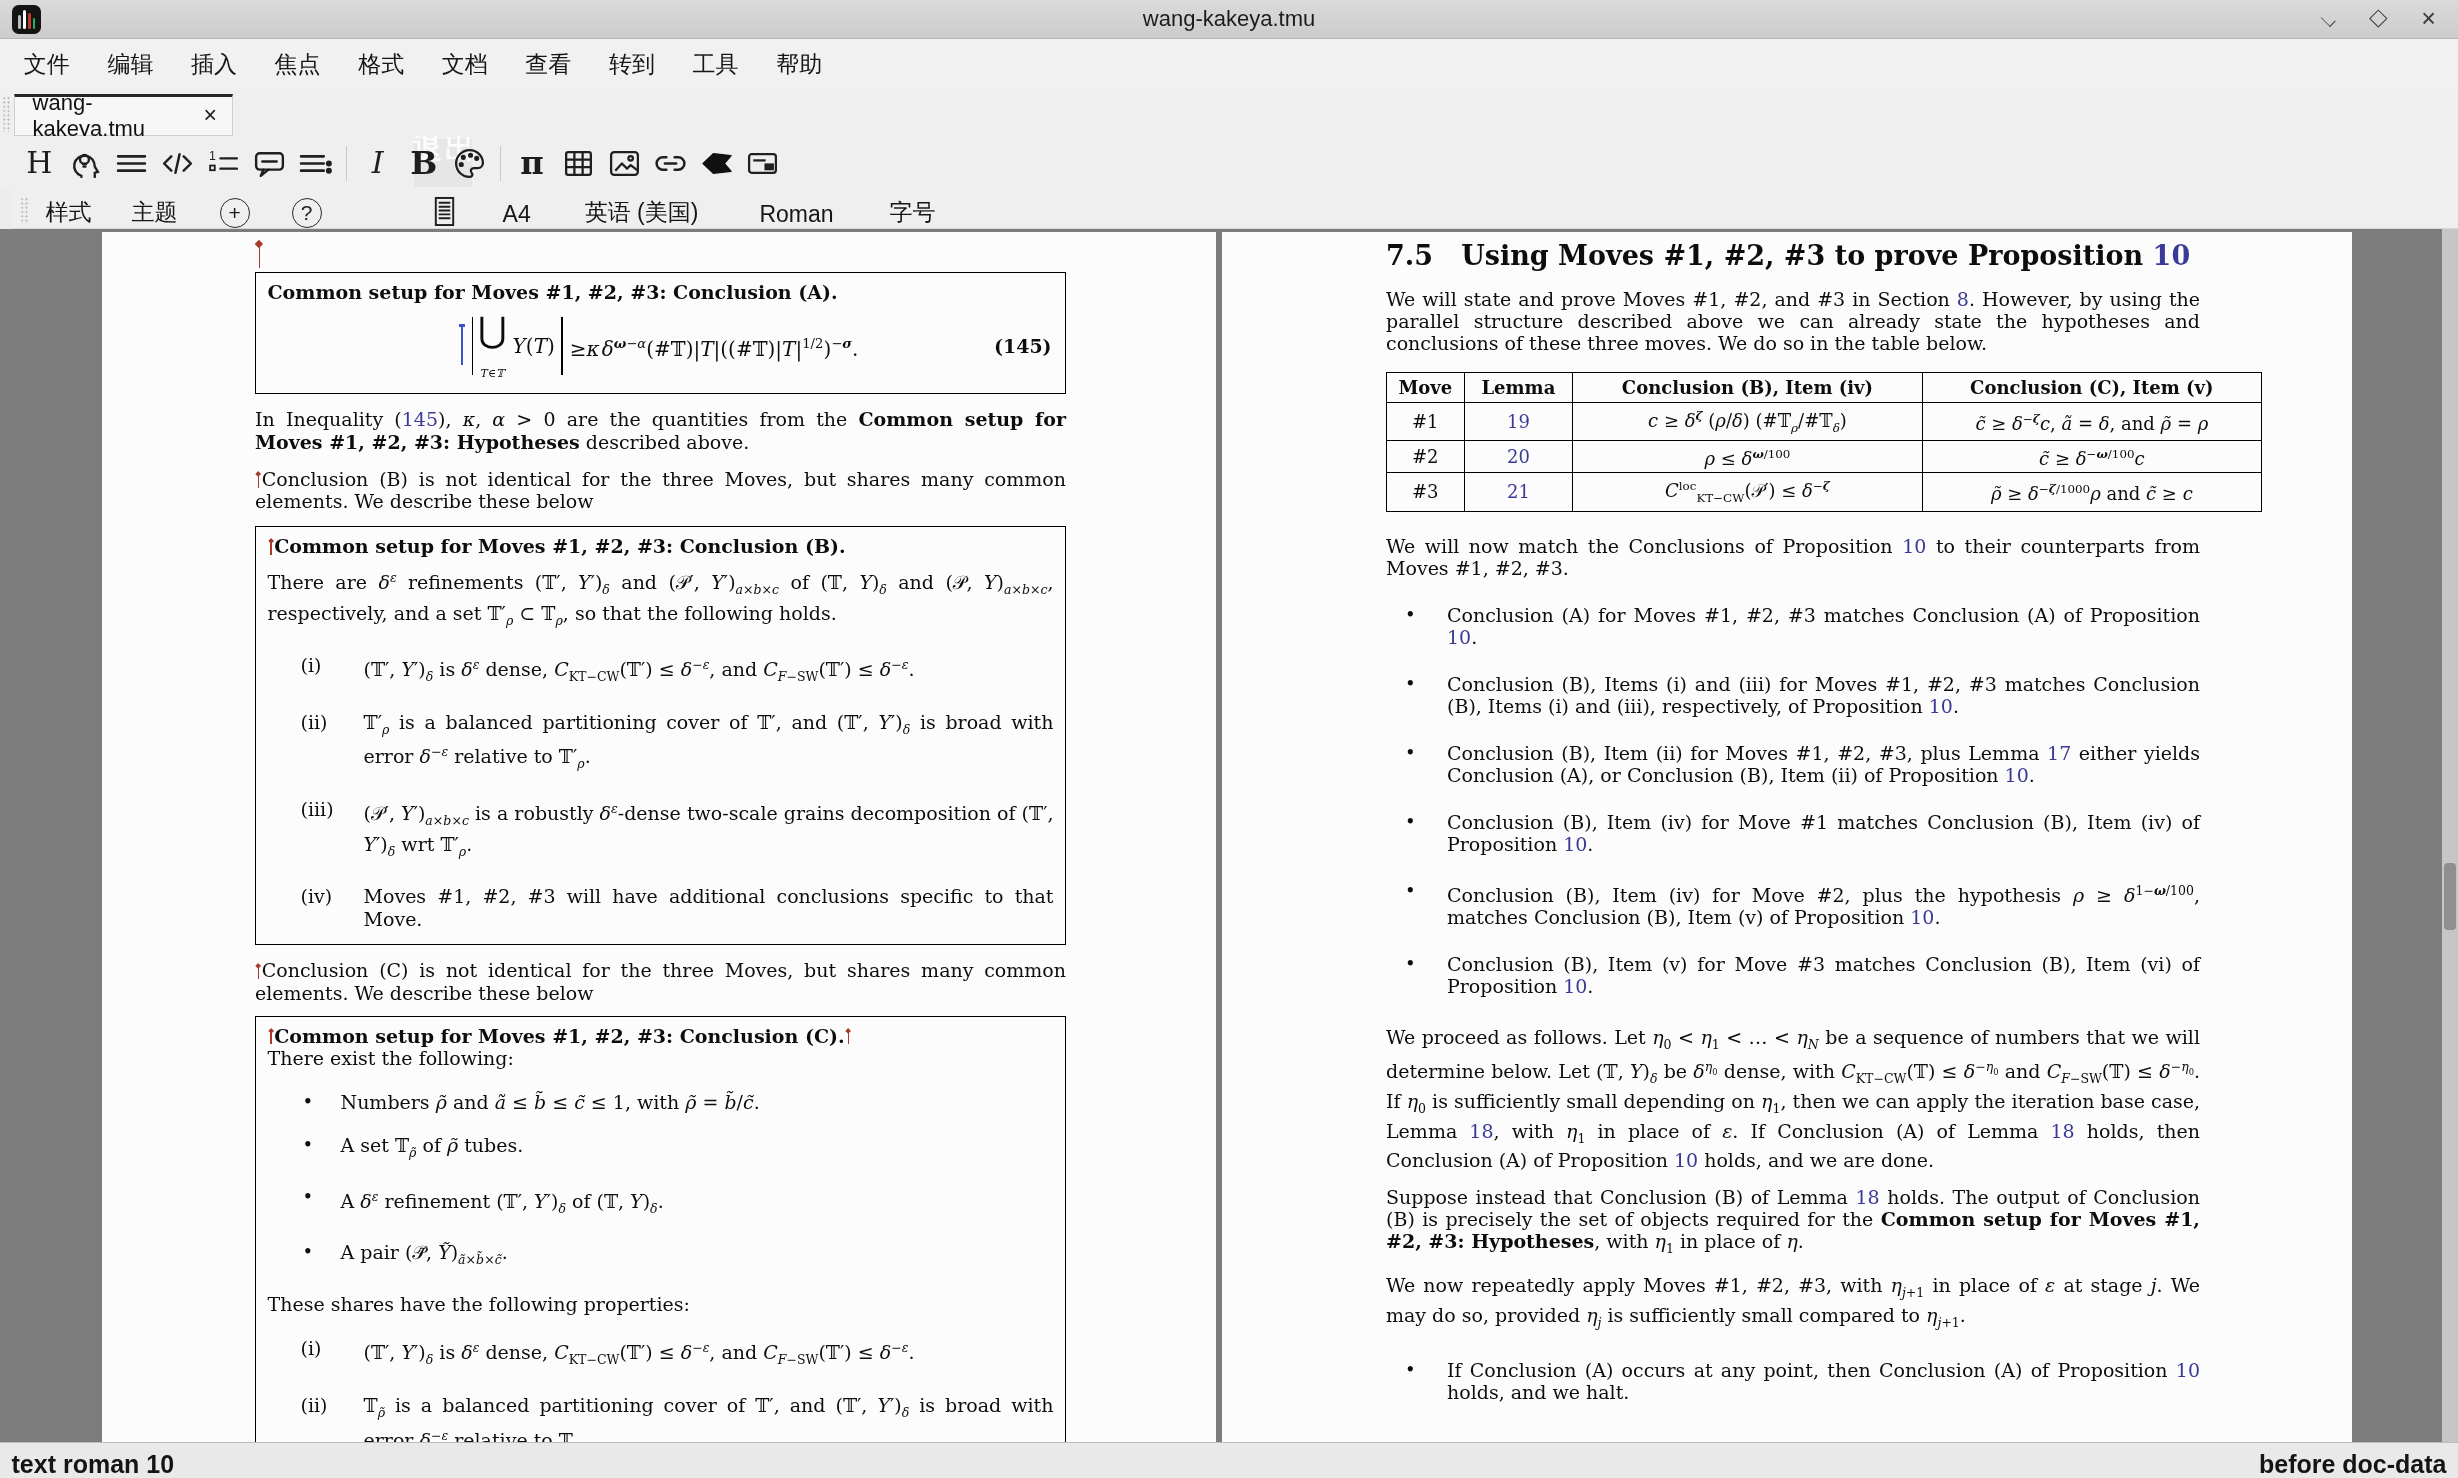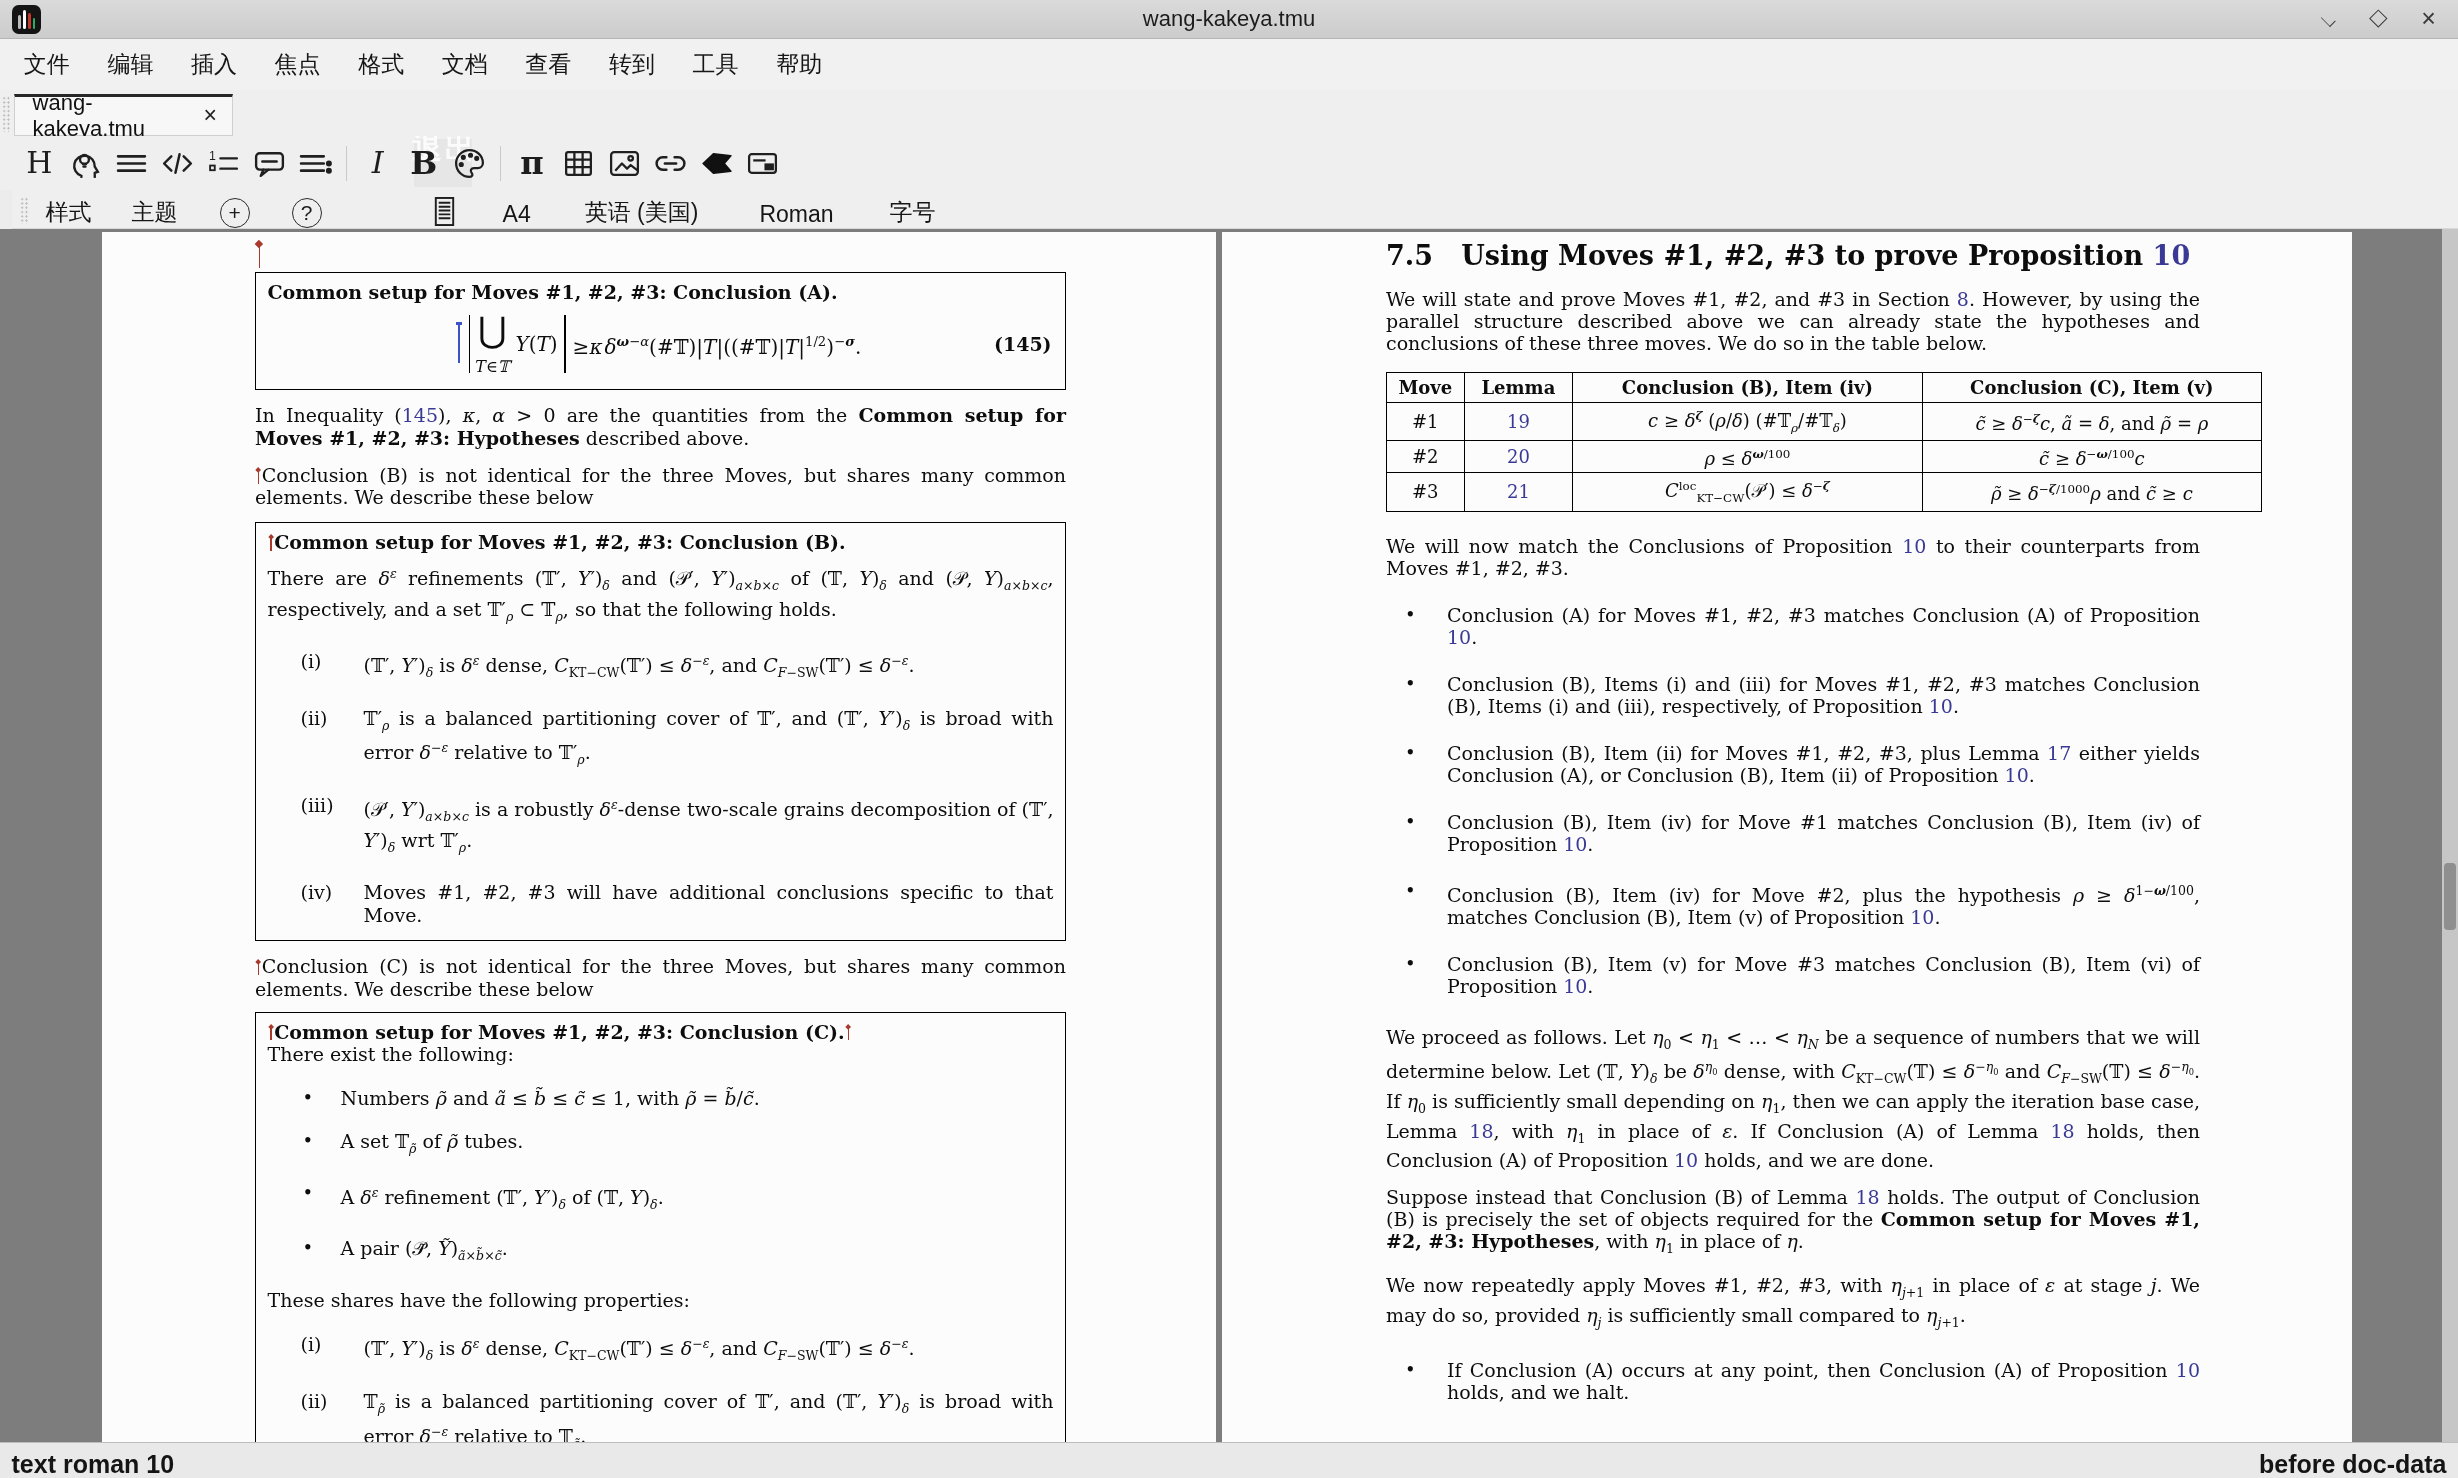--- a/index.html
+++ b/index.html
@@ -79,21 +79,21 @@
   .para{margin-top:14.4px;}
 
   .eqrow{display:flex;align-items:center;justify-content:center;position:relative;
          margin:9.6px 0 5.8px 0;font-size:20px;min-height:61px;}
   .eqno{position:absolute;right:1.9px;top:50%;transform:translateY(-50%);font-size:19px;font-weight:bold;}
   .vbar{width:1.6px;background:#000;height:58px;margin:0 4.8px;flex:none;}
   .bcaret{width:2.4px;background:#3d52c6;height:38px;margin-right:3.8px;flex:none;position:relative;}
   .bcaret::before{content:"";position:absolute;top:-2.9px;left:-1.9px;width:5.8px;height:2.9px;background:#3d52c6;}
   .union{display:inline-flex;flex-direction:column;align-items:center;line-height:1;margin-right:5.8px;}
   .union .cup{font-size:35px;}
-  .union .lim{font-size:16px;margin-top:11px;}
+  .union .lim{font-size:11px;margin-top:20px;}
   .eqbody{font-size:20px;margin-right:1.9px;}
   .rhs{margin-left:1.9px;}
 
   .itm{display:flex;margin-top:22px;padding-left:33px;}
   .itm .lb{flex:none;width:63px;}
   .itm .tx{flex:1;text-align:justify;}
   .blt{display:flex;margin-top:21px;padding-left:35px;}
   .blt::before{content:"•";flex:none;width:38px;font-size:18px;}
   .blt .tx{flex:1;text-align:justify;}
   .rblt{display:flex;margin-top:25px;padding-left:19px;}

